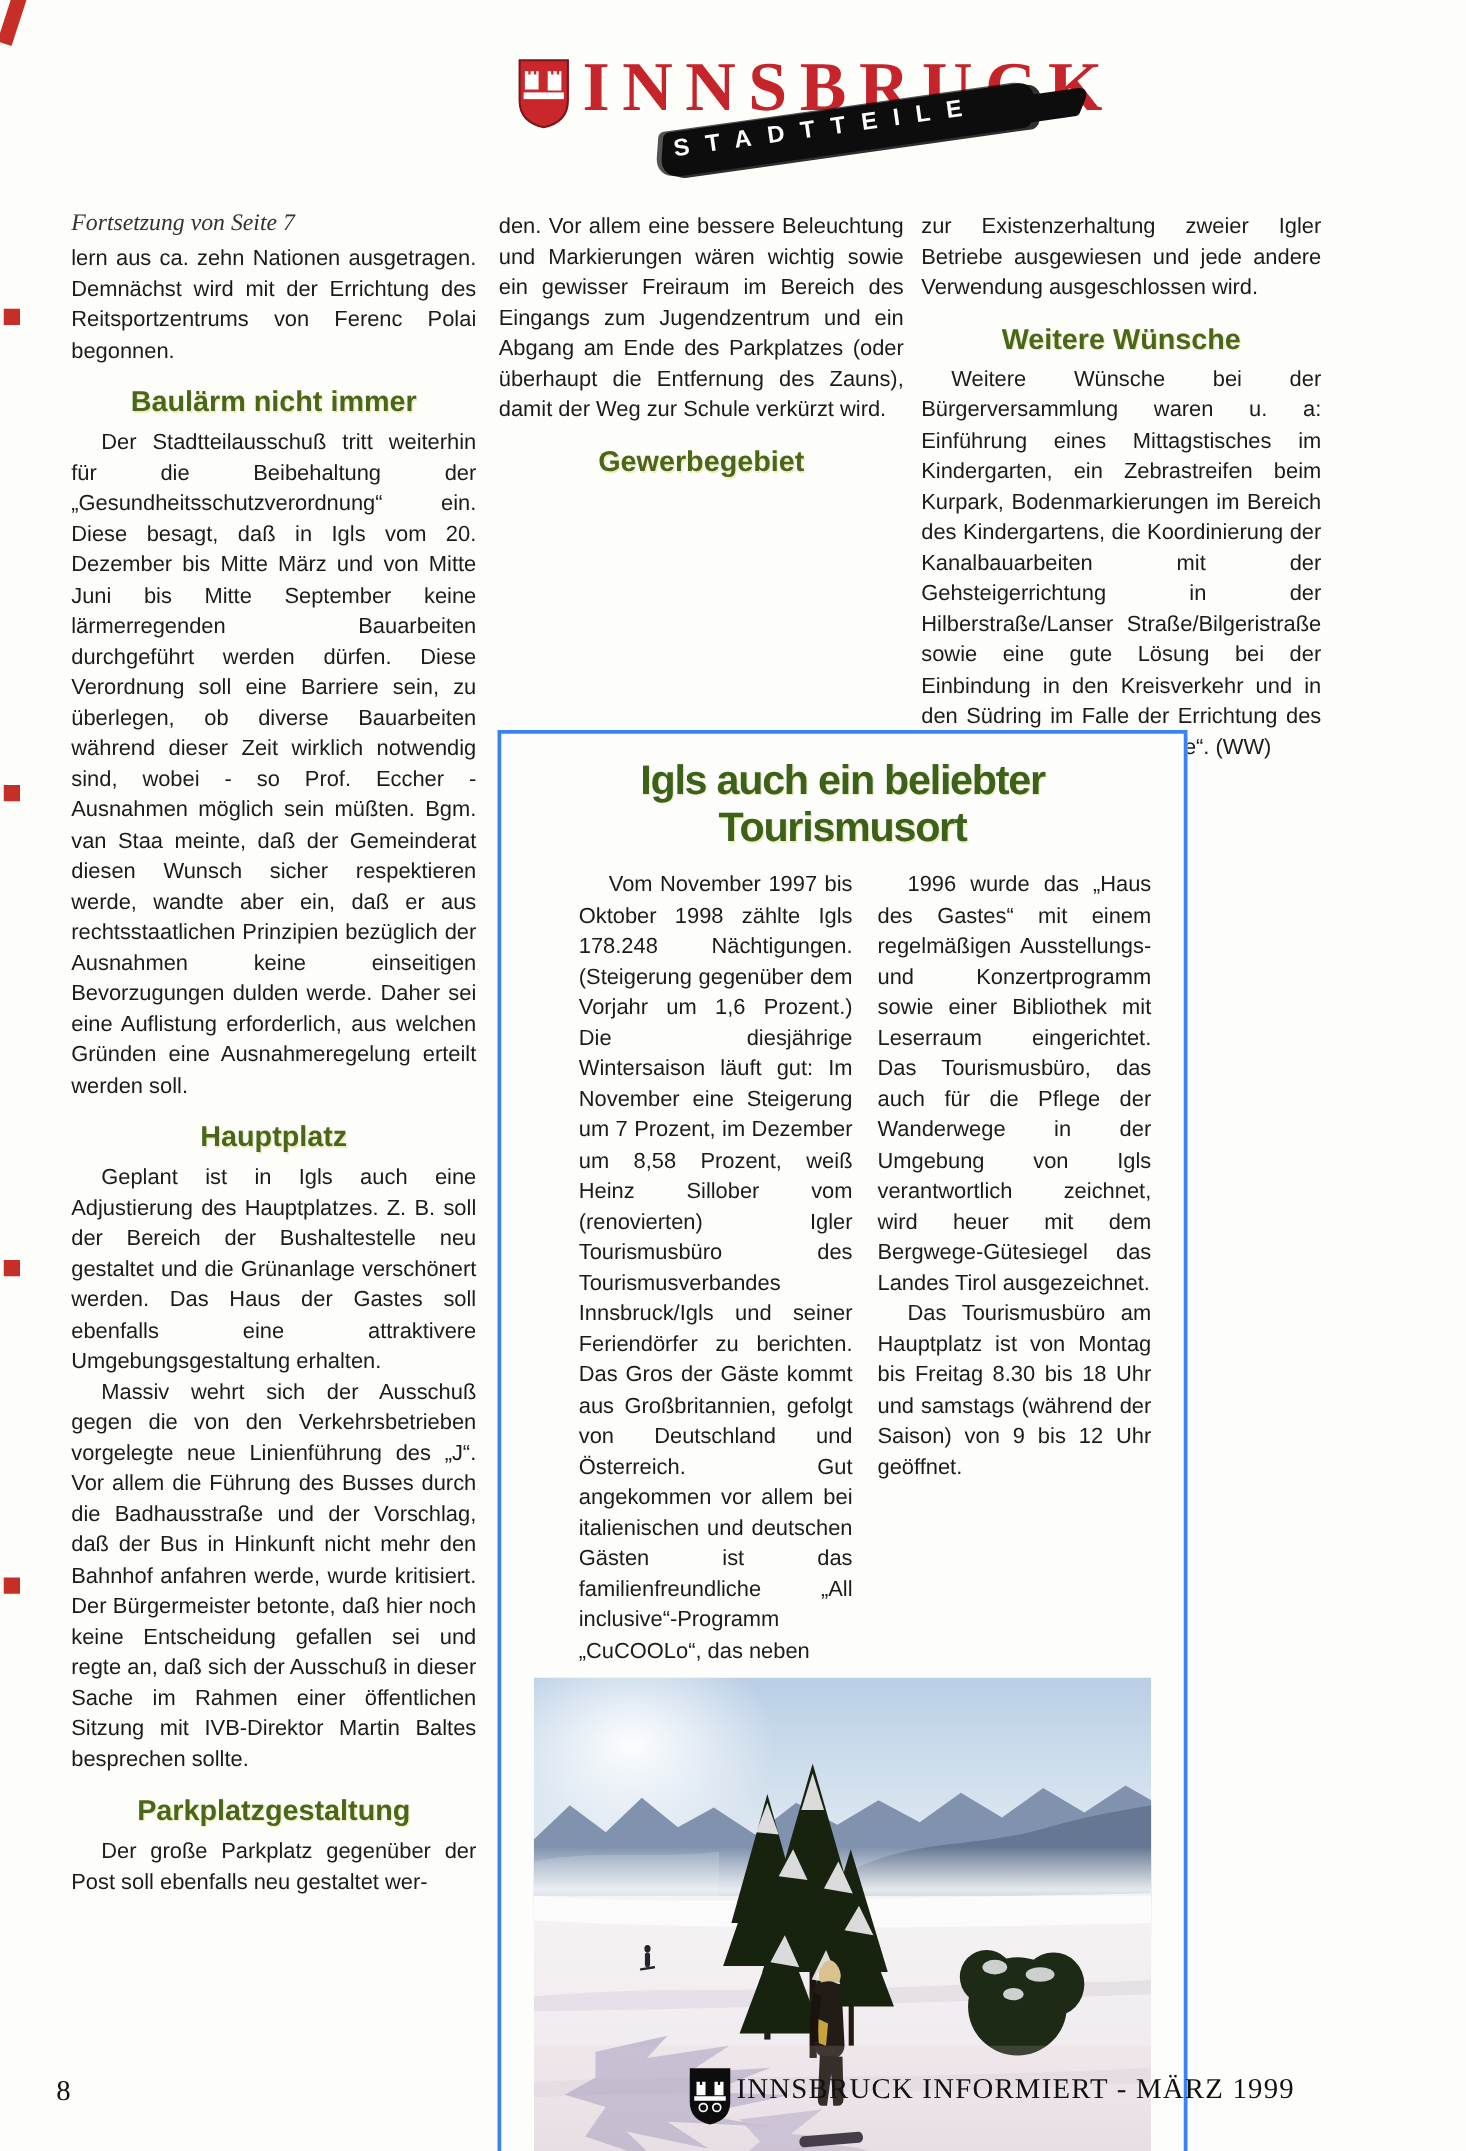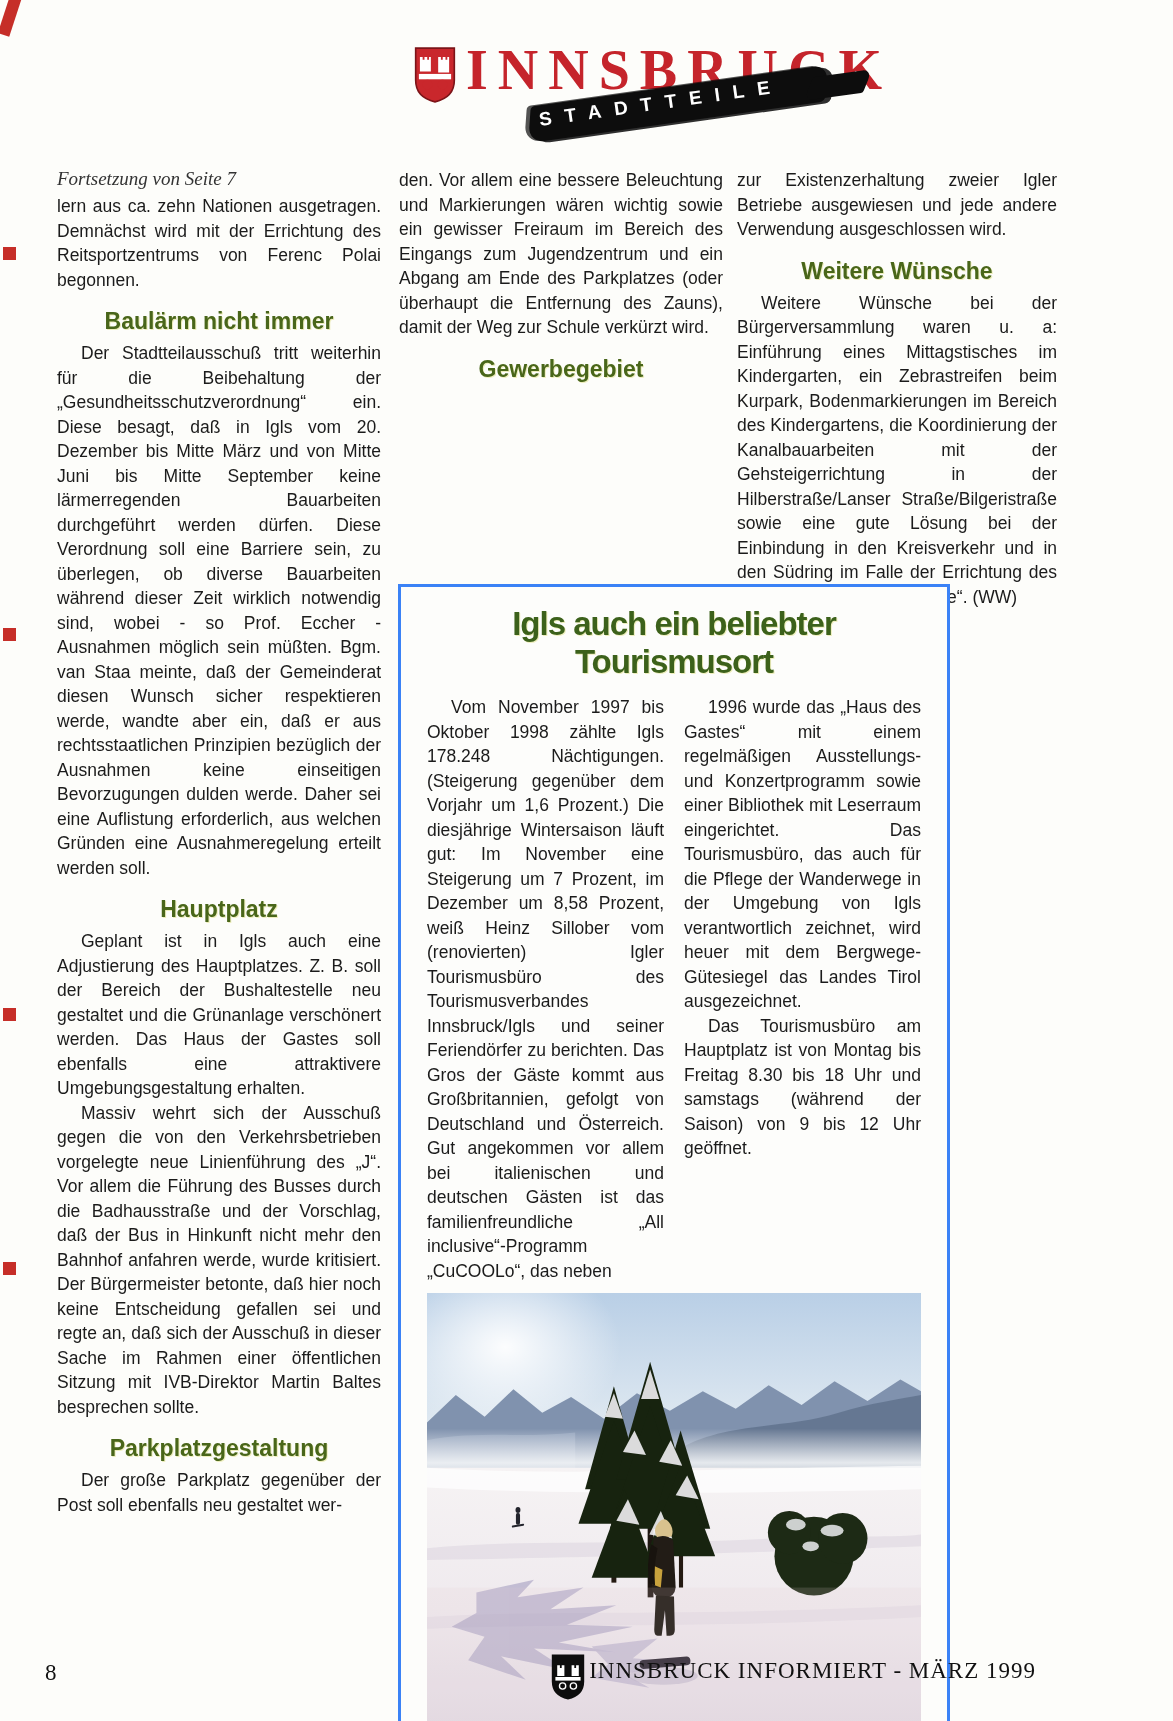--- a/index.html
+++ b/index.html
@@ -63,21 +63,21 @@
   .feature-box{
     position:absolute;left:398px;top:584px;width:552px;
     border:3px solid #3b82f6;background:#fdfdfb;
     box-sizing:border-box;padding:10px 26px 14px;
   }
   .feature-title{
     text-align:center;font-weight:bold;font-size:33px;letter-spacing:-1px;
     color:#3c611b;margin:8px 0 14px;
     text-shadow:1px 1px 0 rgba(216,216,96,.4);
   }
-  .box-cols{display:flex;gap:20px;}
+  .box-cols{display:flex;gap:20px;margin-left:36px;}
   .box-col{flex:1;min-width:0;}
   .photo-wrap{margin-top:10px;}
   .photo{display:block;width:100%;height:432px;}
   .caption{margin-top:0;font-style:italic;font-size:16.5px;line-height:22px;color:#222;}
   .caption .credit{display:block;text-align:right;}
   
   .footer{position:absolute;left:45px;top:1648px;width:1083px;height:64px;}
   .page-number{
     position:absolute;left:0;top:12px;
     font-family:"Liberation Serif",serif;font-size:23px;color:#111;

